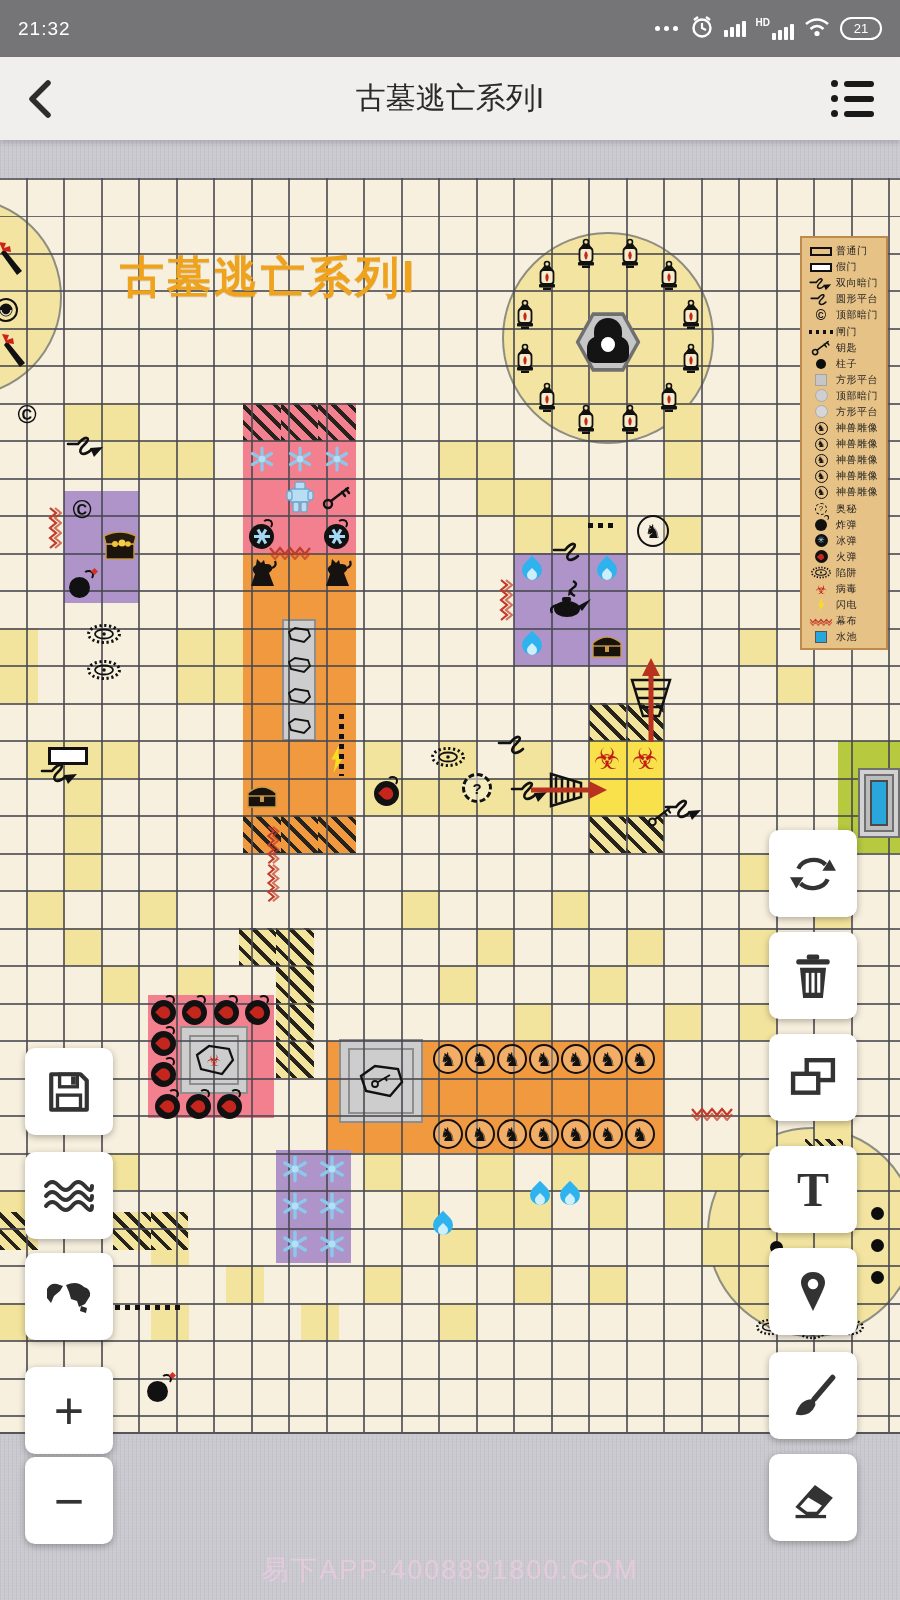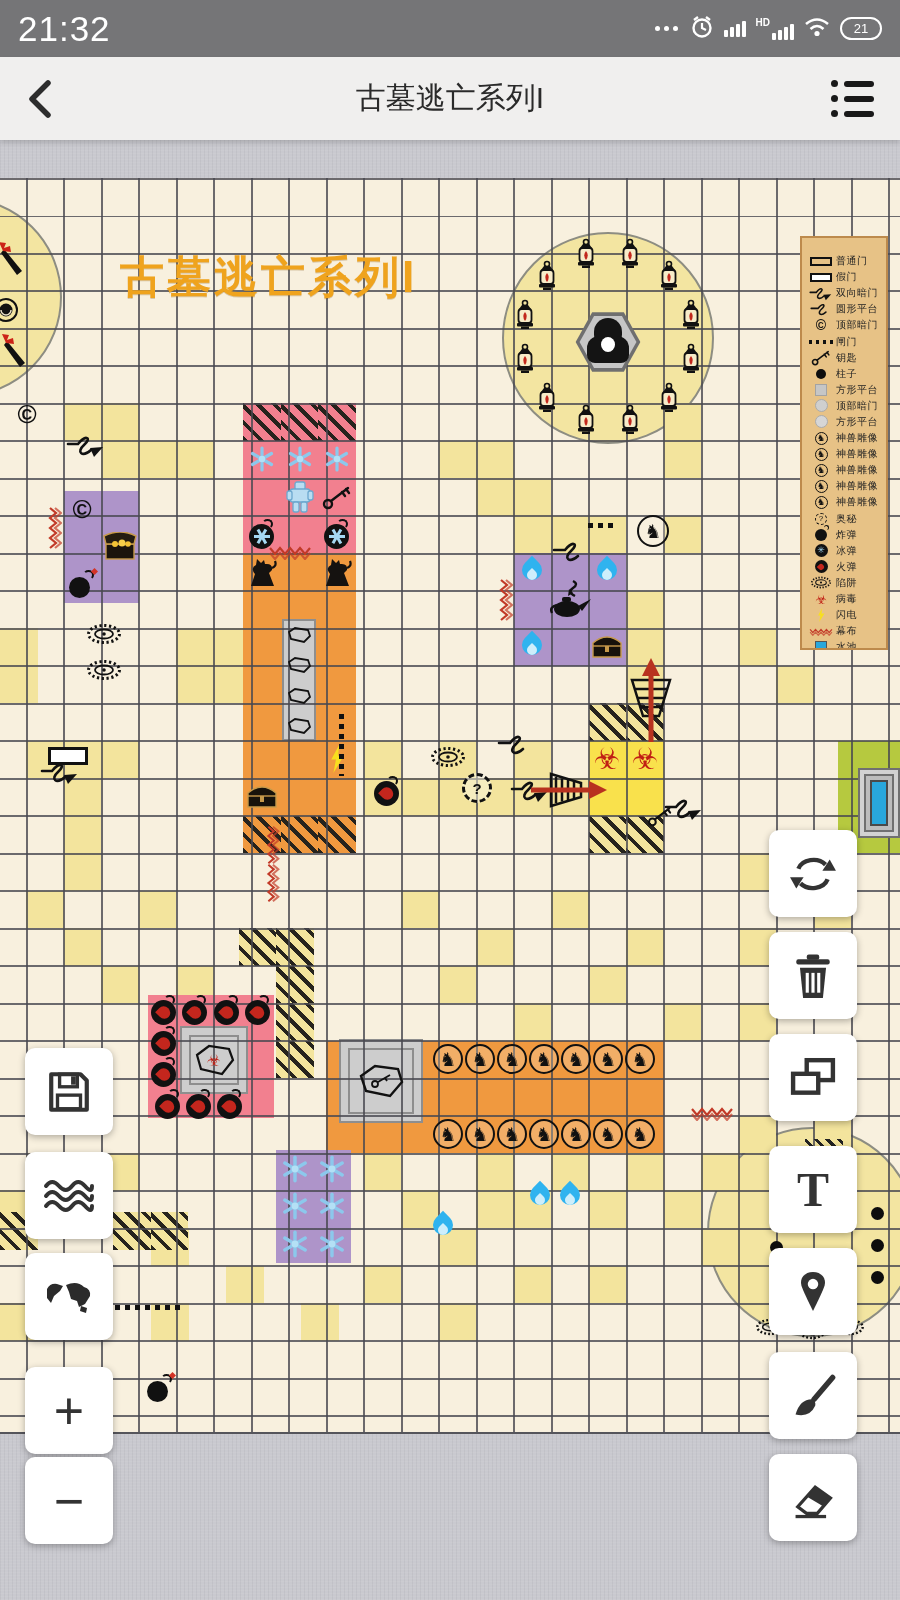--- a/index.html
+++ b/index.html
@@ -1,21 +1,21 @@
 <!DOCTYPE html>
 <html><head>
 <meta charset="utf-8">
 <style>
 *{margin:0;padding:0;box-sizing:border-box}
 html,body{width:900px;height:1600px}
 body{position:relative;font-family:"Liberation Sans",sans-serif;overflow:hidden;background:#c9c9cf}
 .screen{position:absolute;inset:0;overflow:hidden}
 
 .status-bar{position:absolute;top:0;left:0;right:0;height:57px;background:#757577;color:#fff;display:flex;align-items:center;padding:0 18px;z-index:100}
-.s-time{font-size:35px;letter-spacing:1px}
+.s-time{font-size:19px;letter-spacing:1px}
 .s-right{margin-left:auto;display:flex;align-items:center;gap:10px}
 .s-dots{display:flex;gap:4px;margin-right:2px}
 .s-dot{width:5px;height:5px;background:#fff;border-radius:50%}
 .bars{display:flex;align-items:flex-end;gap:2px}
 .bar{width:4px;background:#fff;border-radius:1px}
 .hd-wrap{display:flex;align-items:flex-end;gap:2px}
 .hd-txt{font-size:10px;font-weight:bold;line-height:1;margin-bottom:12px}
 .battery{min-width:42px;height:23px;border:2.5px solid #fff;border-radius:12px;font-size:13px;display:flex;align-items:center;justify-content:center;padding:0 6px}
 
 .nav-bar{position:absolute;top:57px;left:0;right:0;height:83px;background:#f0efee;display:flex;align-items:center;z-index:100;box-shadow:0 3px 5px rgba(0,0,0,.15)}
@@ -72,21 +72,21 @@
 .hrc{position:static!important;font-size:19px;color:#111;line-height:1}
 .i-horsecircle{border:2.5px solid #111;border-radius:50%;background:rgba(248,240,222,.25)}
 .i-dashh{background-image:repeating-linear-gradient(90deg,#111 0 5px,transparent 5px 10px)}
 .i-dashv{background-image:repeating-linear-gradient(180deg,#111 0 5px,transparent 5px 10px)}
 .i-whitedoor{background:#fff;border:3px solid #111}
 .i-hatchstrip{background-image:repeating-linear-gradient(45deg,#222 0 3px,transparent 3px 8px)}
 .pl1{left:0;top:0;right:0;bottom:0;background:#d2d2d2;border:2px solid #707070}
 .pl2{left:6px;top:6px;right:6px;bottom:6px;background:#bdbdbd;border:2px solid #707070}
 .pl3{left:12px;top:12px;right:12px;bottom:12px;background:#29a7dc;border:2px solid #4a4a4a}
 
-.legend{position:absolute;left:800px;top:236px;width:88px;height:414px;background:#e7c286;border:2px solid #bd8a4c;padding:15px 0 0 4px;z-index:30;overflow:hidden}
+.legend{position:absolute;left:800px;top:236px;width:88px;height:414px;background:#e7c286;border:2px solid #bd8a4c;padding:5px 0 0 4px;z-index:30;overflow:hidden}
 .leg-item{display:flex;align-items:center;height:16.1px}
 .leg-ic{width:30px;flex:0 0 30px;display:flex;justify-content:center;align-items:center;position:relative}
 .leg-label{font-size:10px;color:#222;white-space:nowrap;letter-spacing:.5px}
 
 .map-title{position:absolute;left:120px;top:248px;font-size:44px;font-weight:bold;color:#efa31d;letter-spacing:3px;z-index:25;text-shadow:0 1px 0 rgba(120,70,0,.25)}
 .watermark{position:absolute;left:0;right:0;top:1552px;text-align:center;font-size:27px;color:rgba(236,202,225,.8);z-index:60;letter-spacing:2px}
 
 .tool-btn{position:absolute;width:88px;height:87px;background:#fff;border-radius:10px;box-shadow:0 2px 7px rgba(0,0,0,.3);display:flex;align-items:center;justify-content:center;z-index:50;cursor:pointer}
 .tb-glyph{font-size:52px;color:#333;line-height:1;font-weight:500}
 .tb-glyph.serif{font-family:"Liberation Serif",serif;font-size:48px;font-weight:bold}
@@ -1199,13 +1199,14 @@
       </div>
       <div class="tool-btn" style="left: 769px; top: 1454px;">
         <svg width="48" height="44" viewBox="0 0 44 40">
           <path d="M8 28 L24 10 L38 20 L26 34 H16 Z" fill="none" stroke="#333" stroke-width="3"></path>
           <path d="M24 10 L38 20 L32 28 L17 19 Z" fill="#333"></path>
           <line x1="6" y1="37" x2="34" y2="37" stroke="#333" stroke-width="3"></line>
         </svg>
       </div>
     </div>
 
+  <div class="watermark">易下APP·4008891800.COM</div>
 </div>
 
 </body></html>

